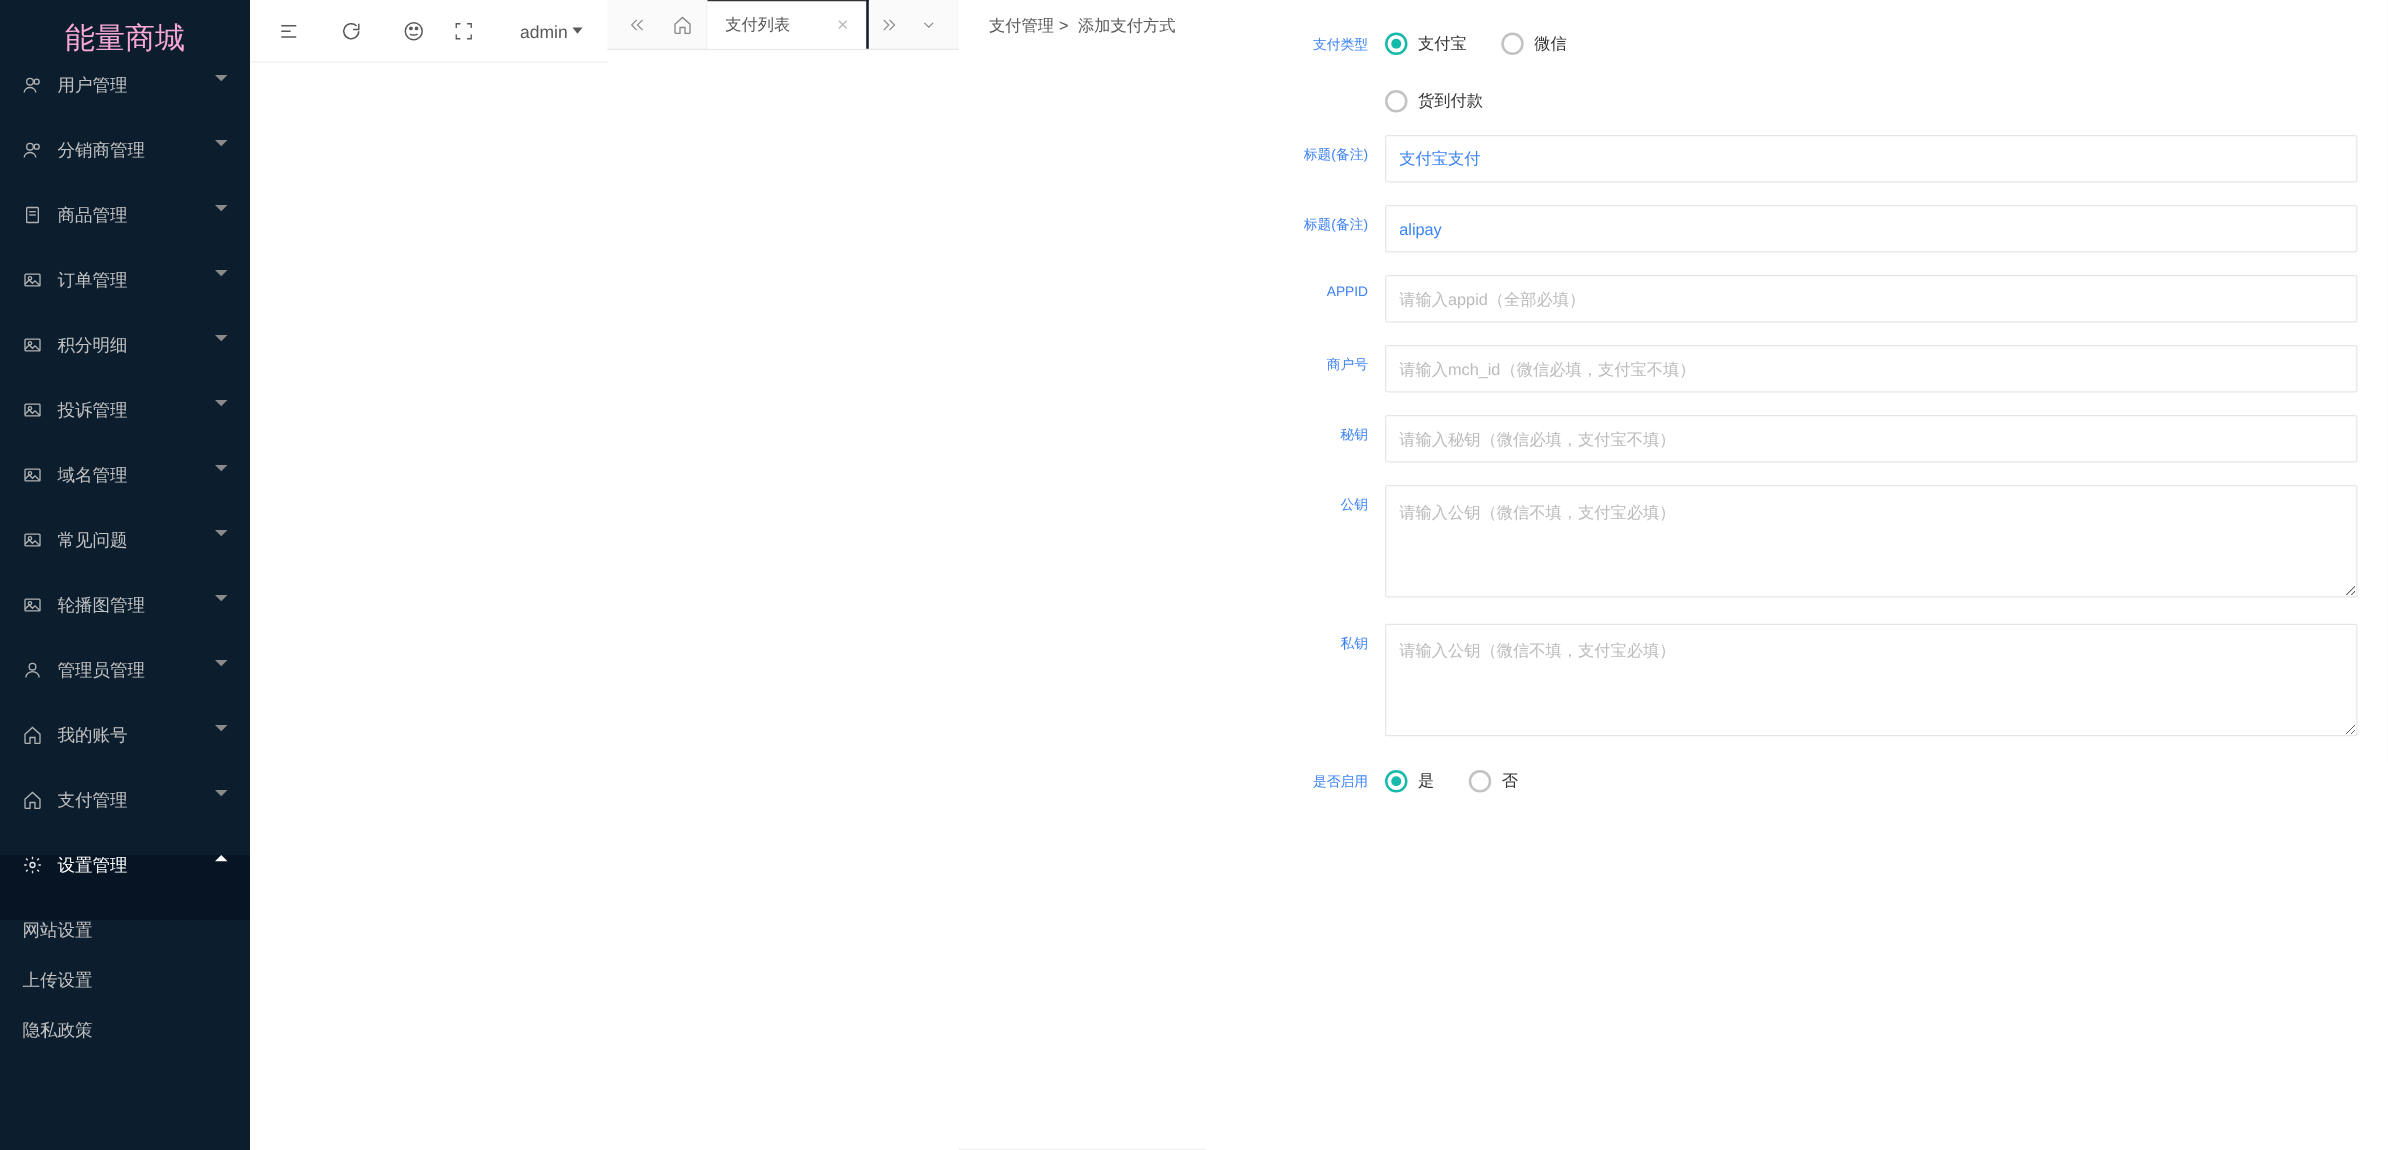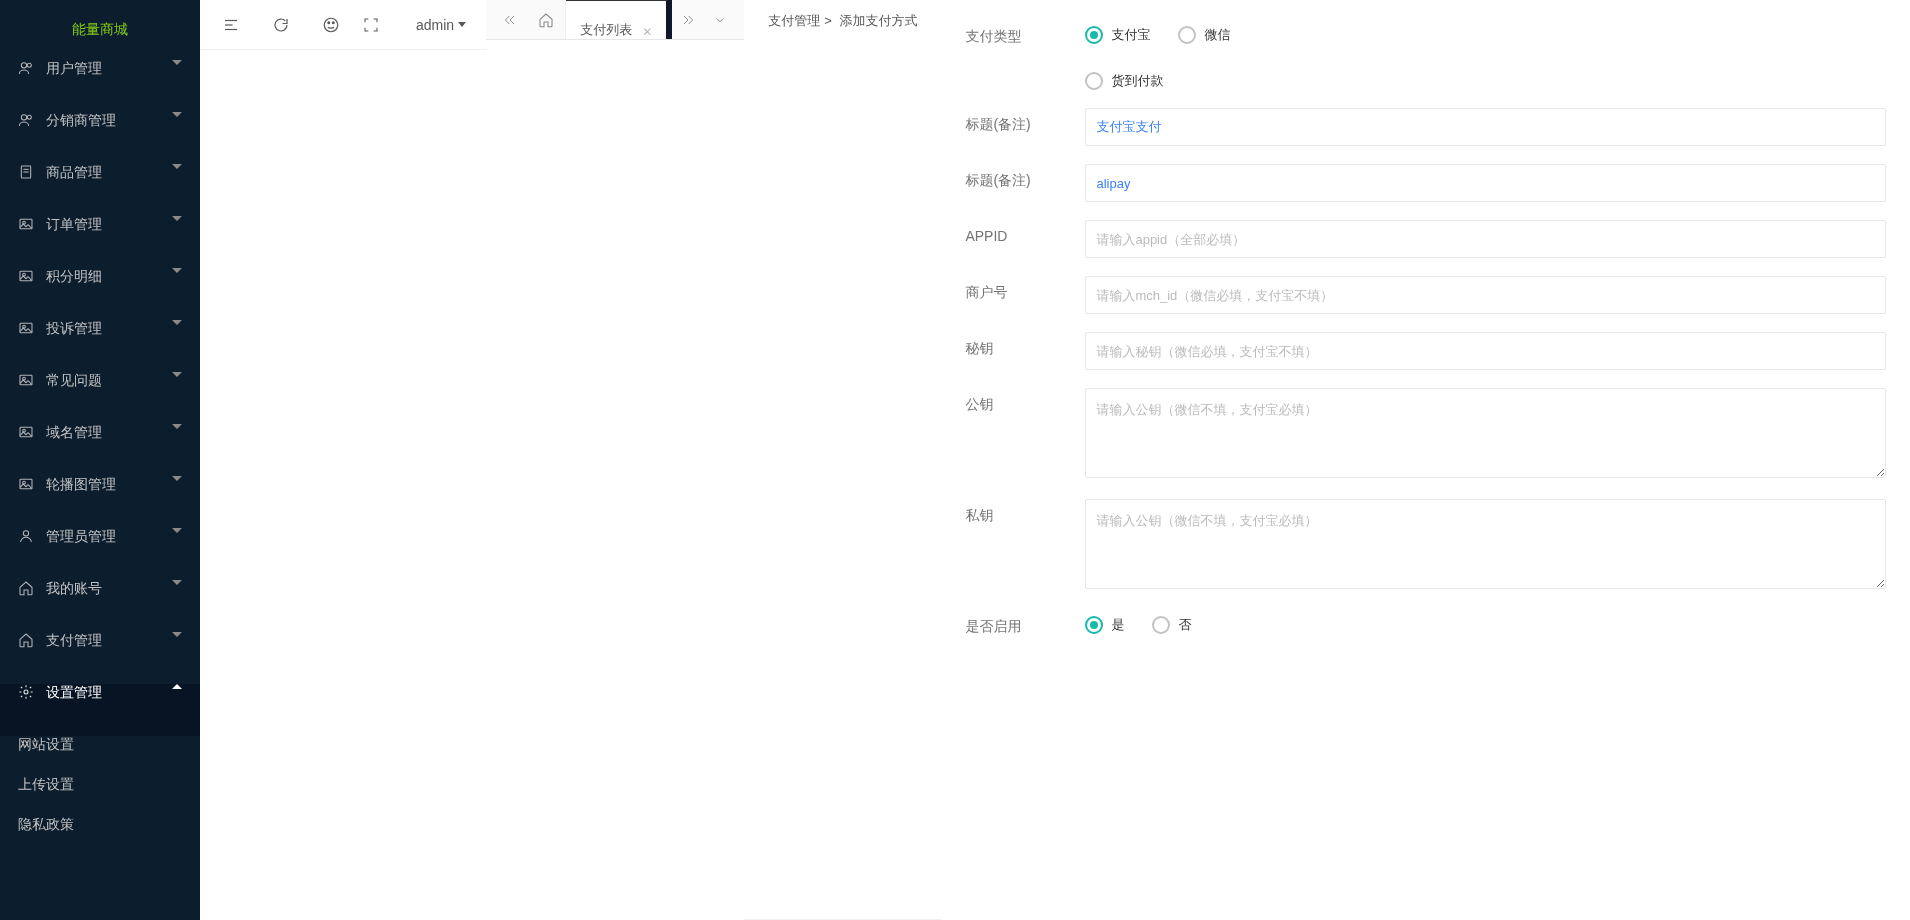--- a/index.html
+++ b/index.html
@@ -2,53 +2,53 @@
 <html><head>
 <meta charset="utf-8">
 <style>
 * { box-sizing: border-box; margin: 0; padding: 0; }
 body { font-family: "Microsoft YaHei", Arial, sans-serif; font-size: 14px; color: #333; background: #f2f2f2; overflow: hidden; }
 
 .layout { display: flex; height: 100vh; width: 100vw; }
 
 
 .sidebar { width: 200px; background: #0c1d2e; color: #fff; flex-shrink: 0; display: flex; flex-direction: column; }
-.logo { height: 60px; display: flex; align-items: center; justify-content: center; font-size: 14px; color: #84cc16; }
+.logo { height: 60px; display: flex; align-items: center; justify-content: center; font-size: 24px; color: #f9a8d4; }
 .menu { flex: 1; overflow-y: auto; }
 .menu-item { display: flex; padding: 0 18px; height: 52px; color: #c2c2c2; cursor: pointer; position: relative; }
 .menu-item .micon { width: 16px; height: 16px; margin-right: 12px; display: inline-flex; align-items: center; justify-content: center; opacity: 0.9; }
 .menu-item .mlabel { flex: 1; font-size: 14px; }
 .menu-item .arrow { width: 0; height: 0; border-left: 5px solid transparent; border-right: 5px solid transparent; border-top: 5px solid #8a8a8a; }
 .menu-item .arrow.up { border-top: none; border-bottom: 5px solid #fff; }
 .menu-item.active { background: #061423; color: #fff; }
 .menu-item.sub { height: 40px; font-size: 13px; }
 
 
 .main { flex: 1; display: flex; background: #fff; min-width: 0; }
 .topbar { height: 50px; display: flex; align-items: center; padding: 0 20px; border-bottom: 1px solid #f0f0f0; }
 .topbar .iconbtn { width: 22px; height: 22px; margin-right: 28px; cursor: pointer; color: #595959; display: inline-flex; align-items: center; justify-content: center; }
 .topbar .spacer { flex: 1; }
 .topbar .user { display: flex; align-items: center; color: #595959; cursor: pointer; margin-left: 16px; }
 .topbar .user .caret { margin-left: 4px; width: 0; height: 0; border-left: 4px solid transparent; border-right: 4px solid transparent; border-top: 5px solid #595959; }
 
 .tabbar { height: 40px; display: flex; align-items: stretch; border-bottom: 1px solid #e6e6e6; padding: 0 8px; background: #fafafa; }
 .tabbar .navbtn { width: 32px; display: flex; align-items: center; justify-content: center; color: #888; cursor: pointer; }
 .tabbar .home { width: 40px; display: flex; align-items: center; justify-content: center; color: #888; cursor: pointer; border-right: 1px solid #eee; }
-.tab { display: flex; align-items: flex-end; padding: 0 14px; font-size: 13px; color: #595959; cursor: pointer; border-right: 6px solid #0f172a; background: #fff; position: relative; }
+.tab { display: flex; align-items: center; padding: 0 14px; font-size: 13px; color: #595959; cursor: pointer; border-right: 2px solid #0f172a; background: #fff; position: relative; gap: 27px; }
 .tab.active { background: #fff; border-top: 2px solid #333; margin-top: -1px; }
 .tab .close { margin-left: 10px; color: #bbb; font-size: 12px; }
 .tabbar .tabspacer { flex: 1; }
 
 .breadcrumb { padding: 12px 24px; font-size: 13px; color: #595959; border-bottom: 1px solid #f0f0f0; }
 .breadcrumb .sep { margin: 0 4px; }
 
 .content { flex: 1; overflow-y: auto; background: #fff; }
 .form { padding: 20px 24px 40px; }
 .form-row { display: flex; align-items: flex-start; margin-bottom: 18px; }
-.form-label { width: 120px; text-align: left; padding-right: 14px; padding-top: 8px; font-size: 14px; color: #737373; flex-shrink: 0; }
+.form-label { width: 120px; text-align: right; padding-right: 14px; padding-top: 8px; font-size: 11px; color: #3b82f6; flex-shrink: 0; }
 .form-control { flex: 1; max-width: 1400px; }
 
 .radio-group { display: flex; flex-wrap: wrap; gap: 28px 28px; padding-top: 6px; }
 .radio-opt { display: flex; align-items: flex-end; cursor: pointer; }
 .radio-circle { width: 18px; height: 18px; border: 2px solid #c2c2c2; border-radius: 50%; margin-right: 8px; position: relative; }
 .radio-opt.checked .radio-circle { border-color: #16baaa; }
 .radio-opt.checked .radio-circle::after { content: ""; position: absolute; top: 3px; left: 3px; width: 8px; height: 8px; border-radius: 50%; background: #16baaa; }
 .radio-opt span { font-size: 13px; color: #333; }
 
 .text-input { width: 100%; height: 38px; border: 1px solid #e6e6e6; border-radius: 2px; padding: 0 10px; font-size: 13px; color: #3b82f6; outline: none; }
@@ -143,33 +143,33 @@
       </div>
 
       <div class="menu-item">
         <span class="micon">
             <svg class="sicon" width="16" height="16" viewBox="0 0 24 24">
               <rect x="3" y="5" width="18" height="14" rx="1"></rect>
               <circle cx="9" cy="10" r="2"></circle>
               <path d="M3 17l5-5 4 4 3-3 6 6"></path>
             </svg>
           </span>
+        <span class="mlabel">域名管理</span>
+        <span class="arrow"></span>
+      </div>
+
+      <div class="menu-item">
+        <span class="micon">
+            <svg class="sicon" width="16" height="16" viewBox="0 0 24 24">
+              <rect x="3" y="5" width="18" height="14" rx="1"></rect>
+              <circle cx="9" cy="10" r="2"></circle>
+              <path d="M3 17l5-5 4 4 3-3 6 6"></path>
+            </svg>
+          </span>
         <span class="mlabel">常见问题</span>
-        <span class="arrow"></span>
-      </div>
-
-      <div class="menu-item">
-        <span class="micon">
-            <svg class="sicon" width="16" height="16" viewBox="0 0 24 24">
-              <rect x="3" y="5" width="18" height="14" rx="1"></rect>
-              <circle cx="9" cy="10" r="2"></circle>
-              <path d="M3 17l5-5 4 4 3-3 6 6"></path>
-            </svg>
-          </span>
-        <span class="mlabel">域名管理</span>
         <span class="arrow"></span>
       </div>
 
       <div class="menu-item">
         <span class="micon">
             <svg class="sicon" width="16" height="16" viewBox="0 0 24 24">
               <rect x="3" y="5" width="18" height="14" rx="1"></rect>
               <circle cx="9" cy="10" r="2"></circle>
               <path d="M3 17l5-5 4 4 3-3 6 6"></path>
             </svg>

